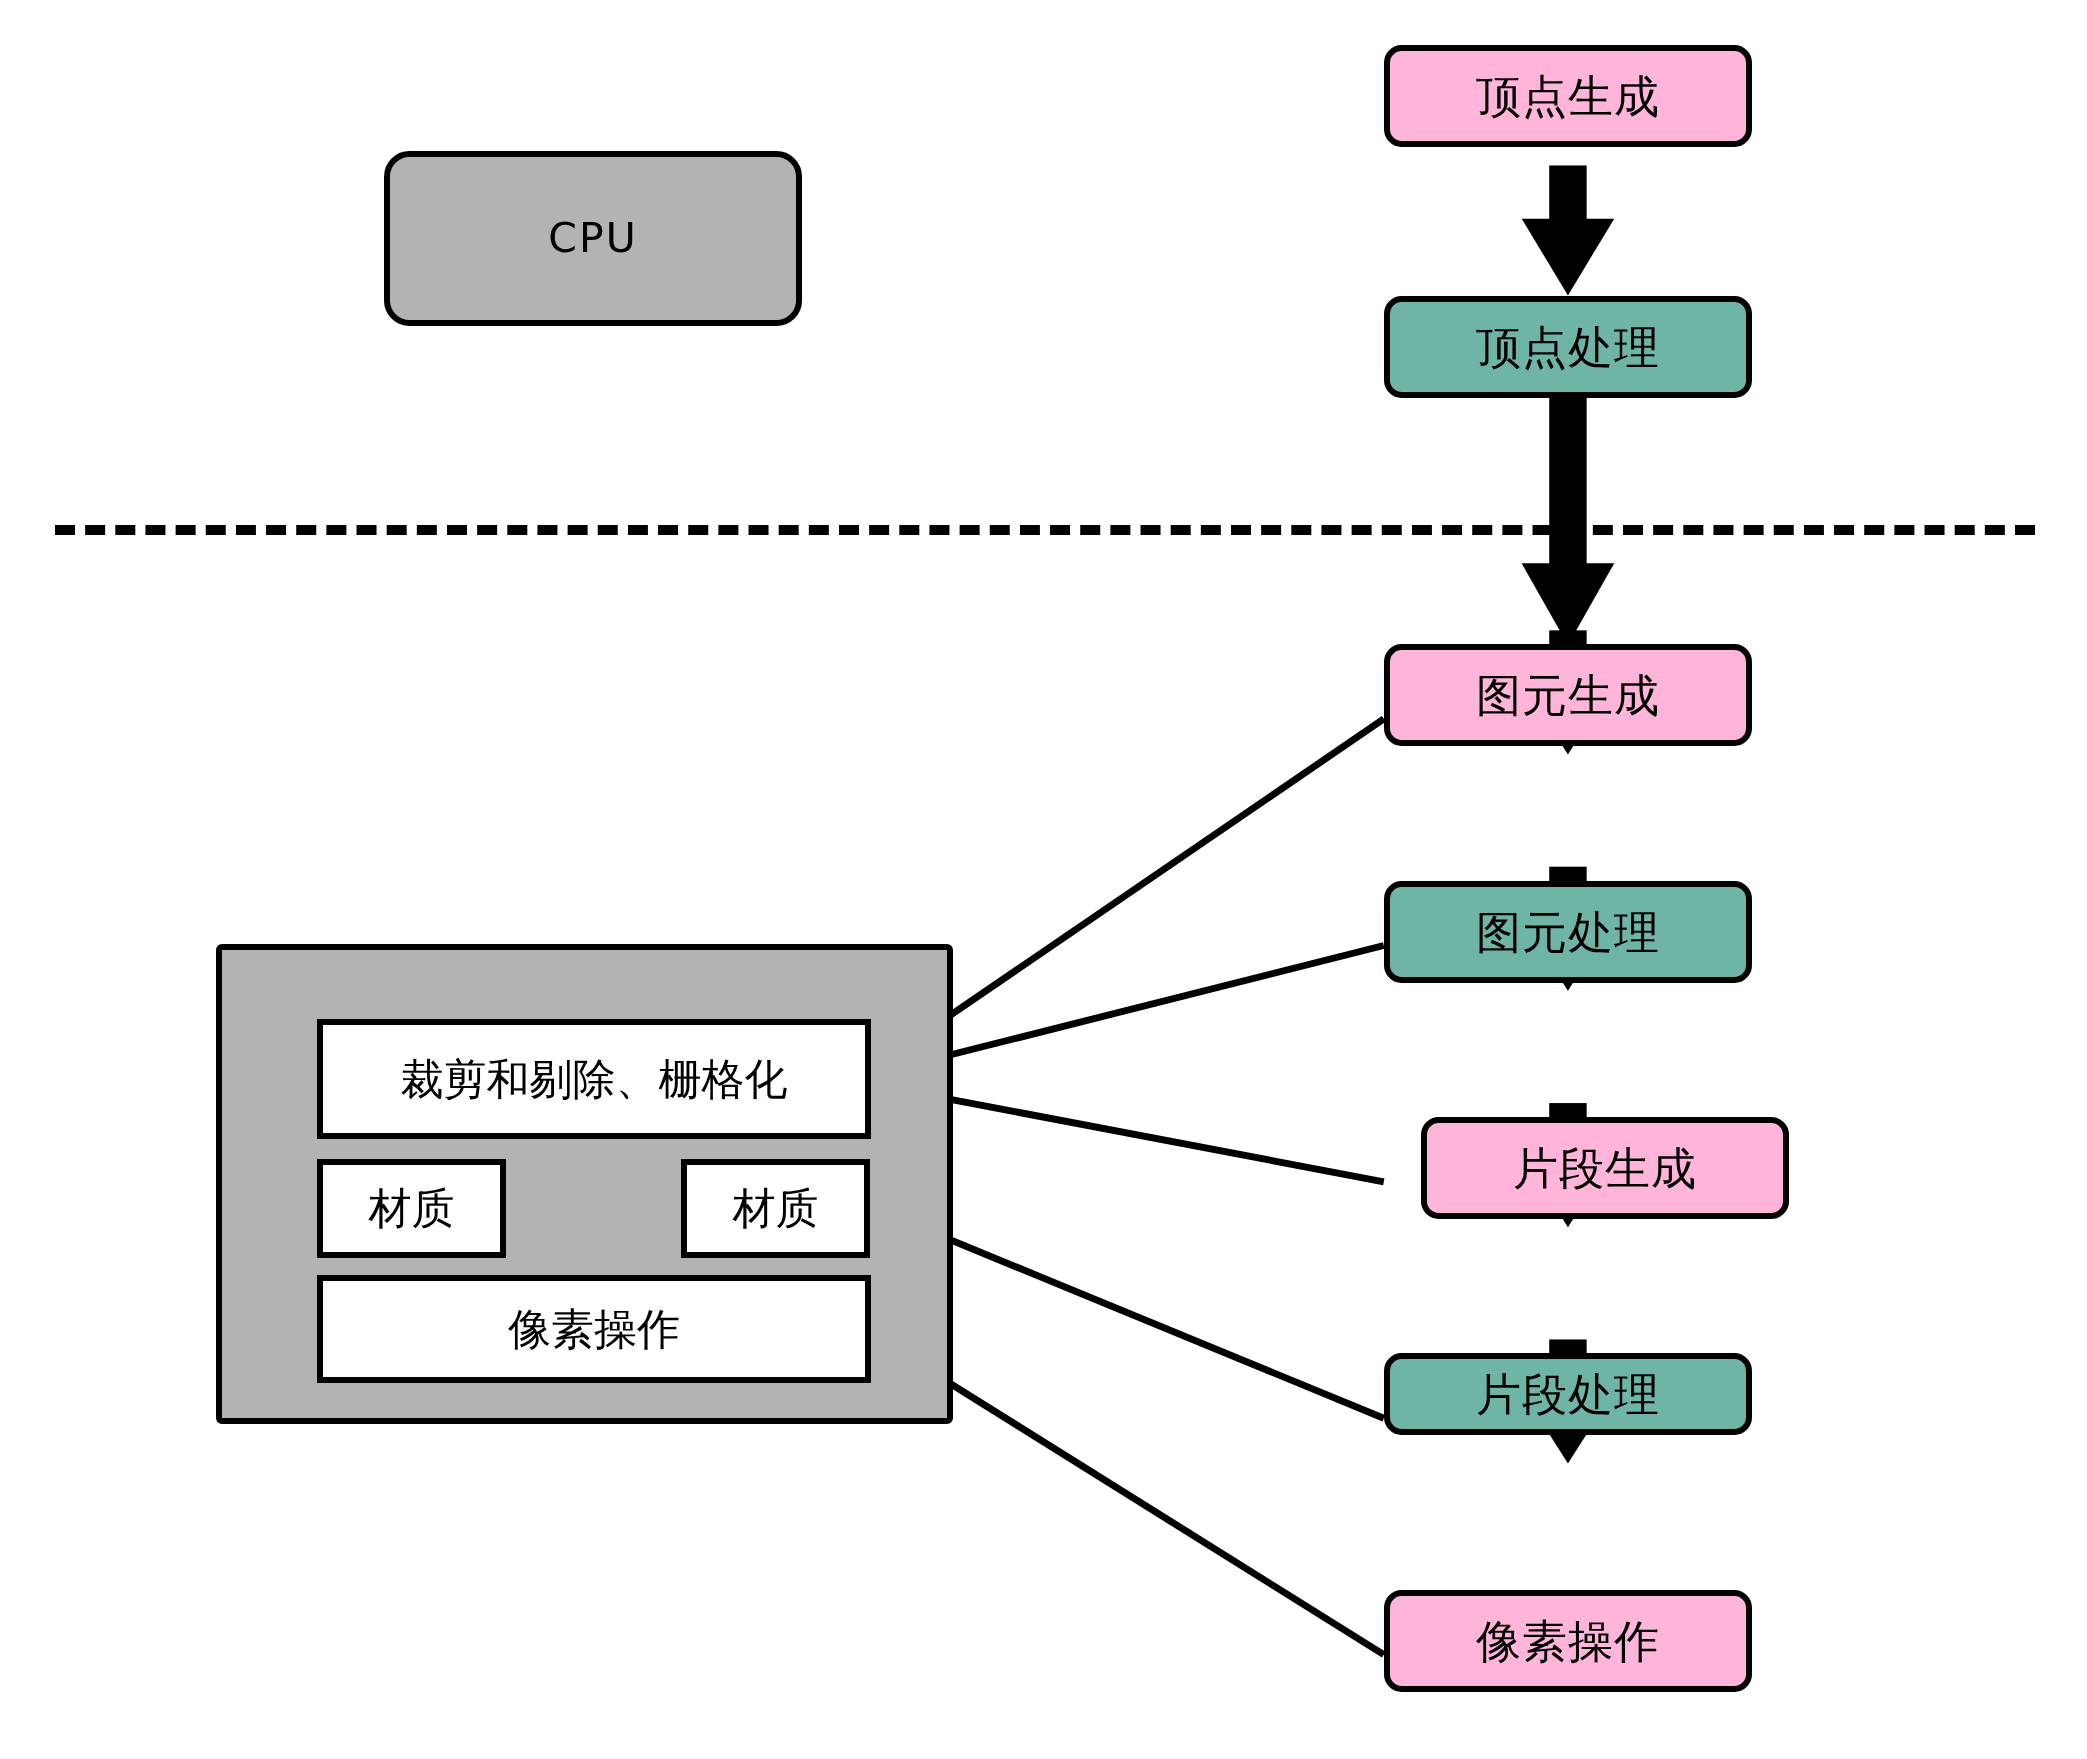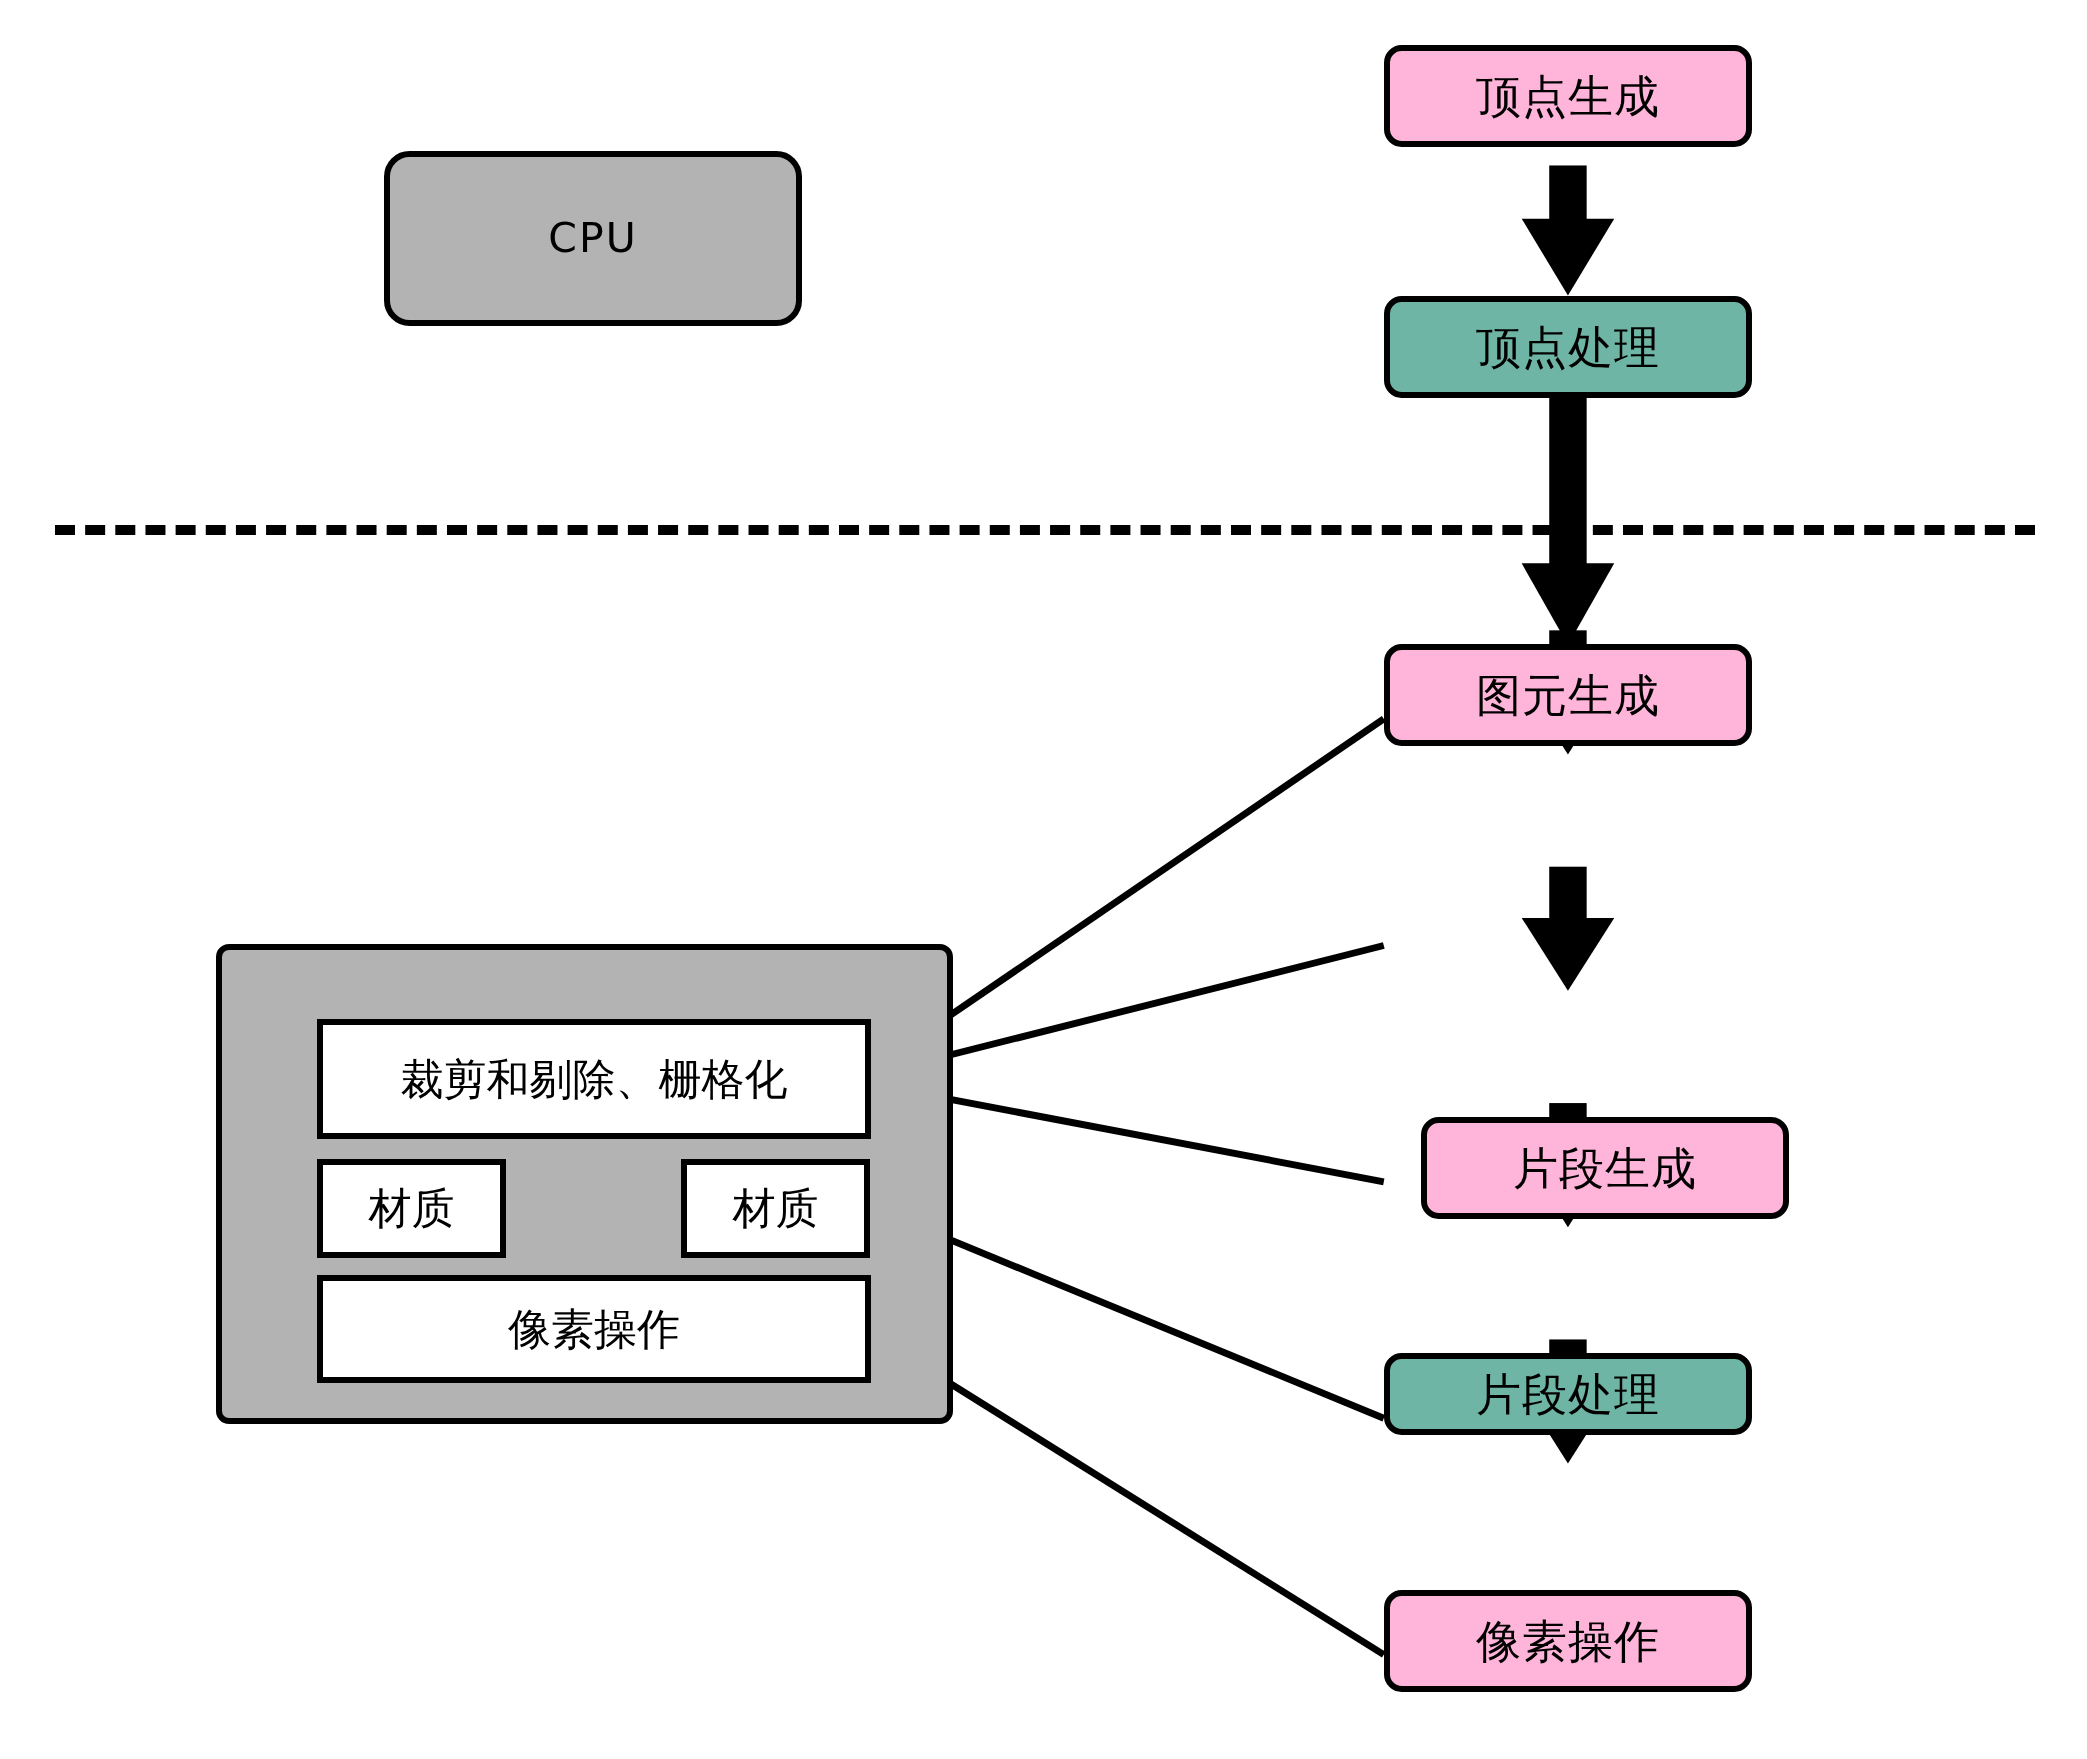--- a/index.html
+++ b/index.html
@@ -50,21 +50,21 @@
     font-size: 41px;
     letter-spacing: 2px;
   }
 
   
   .gpu-container {
     position: absolute;
     box-sizing: border-box;
     background: #b3b3b3;
     border: 6.9px solid #000000;
-    border-radius: 13px;
+    border-radius: 6px;
     padding-left: 44px;
   }
   .sub-box {
     position: absolute;
     box-sizing: border-box;
     background: #ffffff;
     border: 6.9px solid #000000;
     border-radius: 0;
     display: flex;
     align-items: center;
@@ -165,20 +165,23 @@
   </div>
 
   <div class="node teal" style="left:1384px; top:296px; width:368px; height:102px;">
     <span>顶点处理</span>
   </div>
 
   <div class="node pink" style="left:1384px; top:644px; width:368px; height:102px;">
     <span>图元生成</span>
   </div>
 
+  <div class="node teal" style="left:1384px; top:881px; width:368px; height:102px;">
+    <span>图元处理</span>
+  </div>
 
   <div class="node pink" style="left:1384px; top:1117px; width:368px; height:102px;margin-left:37px;">
     <span>片段生成</span>
   </div>
 
   <div class="node teal" style="left:1384px; top:1353px; width:368px; height:82px;">
     <span>片段处理</span>
   </div>
 
   <div class="node pink" style="left:1384px; top:1590px; width:368px; height:102px;">

